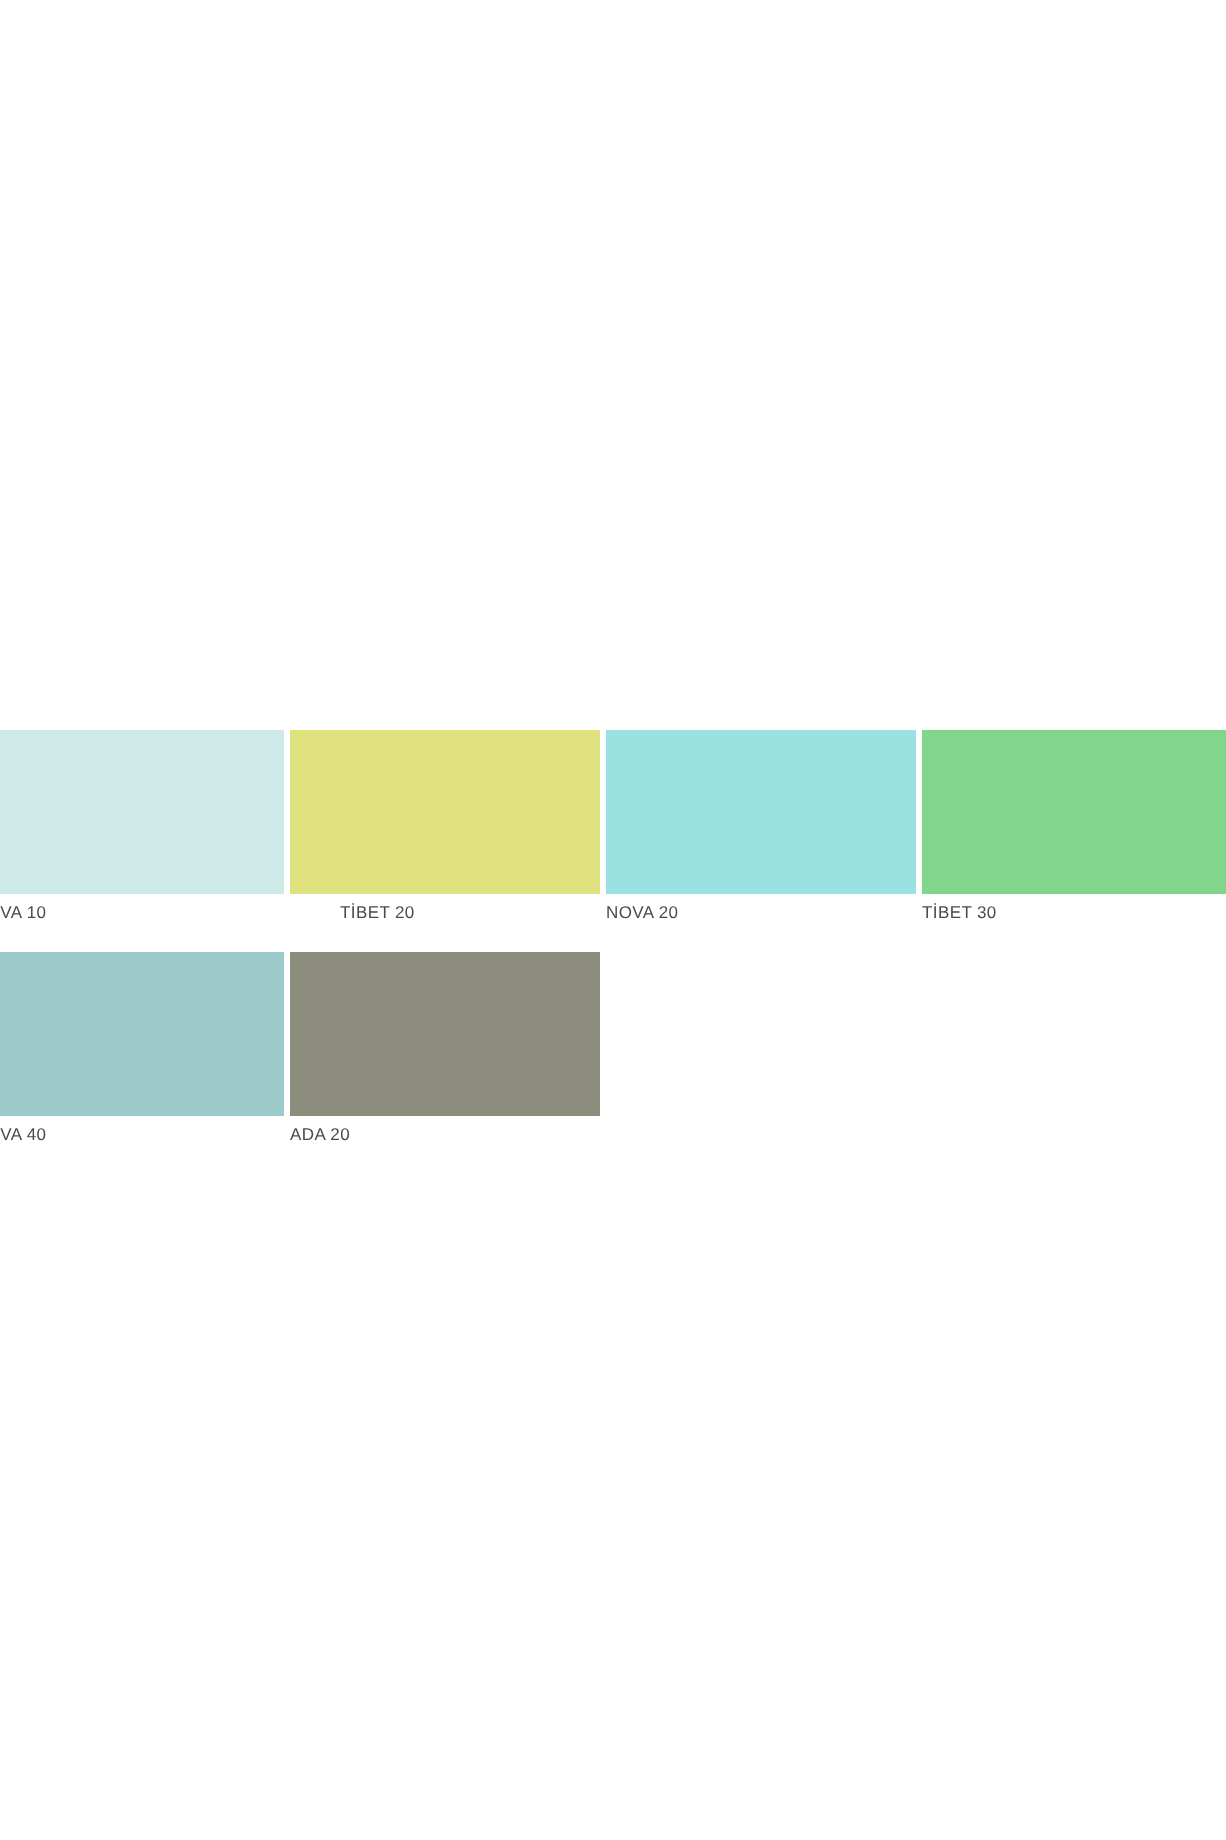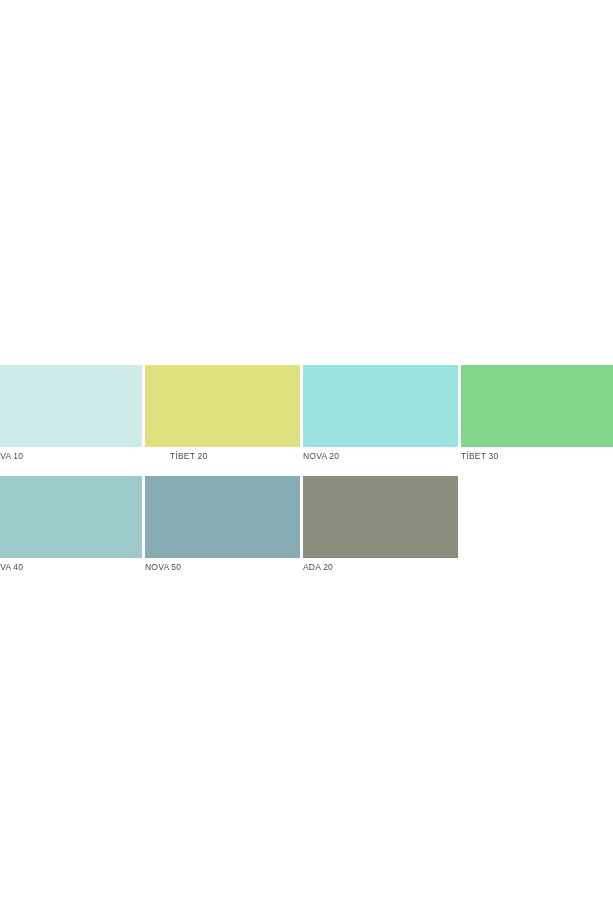--- a/index.html
+++ b/index.html
@@ -84,24 +84,20 @@
       <span class="swatch-chip" style="background-color: rgb(129, 214, 140);"></span>
       <span class="swatch-label" style="color: rgb(74, 74, 74);">TİBET 30</span>
     </div>
 
     <div class="swatch-cell">
       <span class="swatch-chip" style="background-color: rgb(156, 202, 203);"></span>
       <span class="swatch-label" style="color: rgb(74, 74, 74);">NOVA 40</span>
     </div>
 
 
-    <div class="swatch-cell">
-      <span class="swatch-chip" style="background-color: rgb(134, 173, 180);"></span>
-      <span class="swatch-label" style="color: rgb(74, 74, 74);">NOVA 50</span>
-    </div>
 
     <div class="swatch-cell">
       <span class="swatch-chip" style="background-color: rgb(141, 141, 126);"></span>
       <span class="swatch-label" style="color: rgb(74, 74, 74);">ADA 20</span>
     </div>
 
   </div>
 </div>
 
 </body></html>

